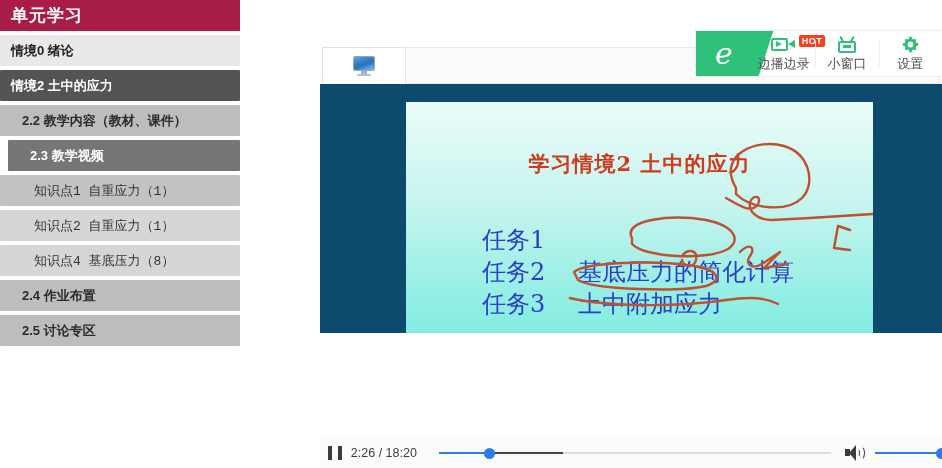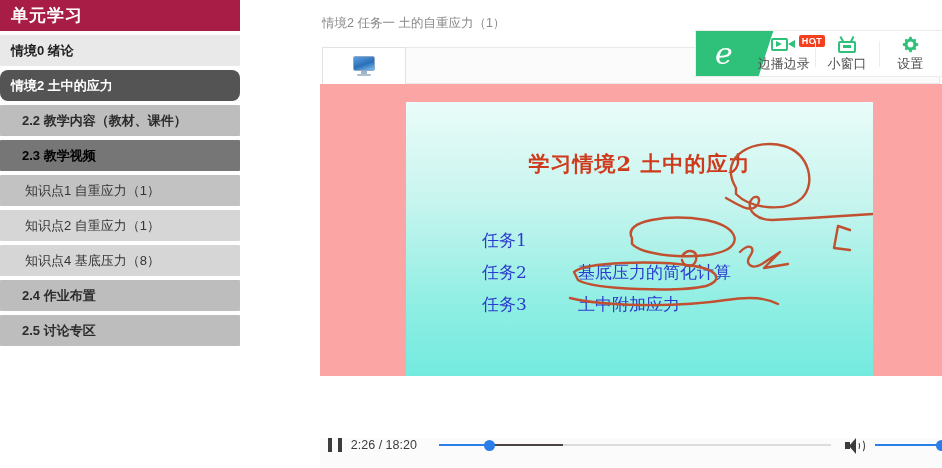--- a/index.html
+++ b/index.html
@@ -34,23 +34,23 @@
     margin-bottom: 4px;
     display: flex; align-items: center;
     font-size: 13px;
     color: #333333;
     background: #e9e9e9;
     border-radius: 1px;
     white-space: nowrap;
   }
   .side-item.lvl0 { padding-left: 11px; font-weight: bold; color: #222; }
   .side-item.lvl1 { padding-left: 22px; font-weight: bold; background: #bdbdbd; color: #2b2b2b; }
-  .side-item.lvl2 { padding-left: 25px; font-weight: normal; background: #d6d6d6; color: #333; }
-  .side-item.active-dark { background: #545454; color: #ffffff; border-radius: 8px; }
-  .side-item.active-mid  { background: #767676; color: #000000; }
+  .side-item.lvl2 { padding-left: 34px; font-weight: normal; background: #d6d6d6; color: #333; font-family: Liberation Mono, monospace; }
+  .side-item.active-dark { background: #545454; color: #ffffff; }
+  .side-item.active-mid  { background: #767676; color: #ffffff; margin-left: 8px; }
   .side-item.lvl2.tinted { background: #c2c2c2; }
 
   
   #content {
     position: absolute; left: 320px; top: 0;
     width: 622px; height: 468px;
     background: #ffffff;
   }
   .breadcrumb {
     position: absolute; left: 2px; top: 15px;
@@ -88,55 +88,55 @@
     background: #9fb4c9;
   }
   .monitor-icon .base {
     position: absolute; left: 4px; top: 18px; width: 14px; height: 2px;
     background: #aebfd0; border-radius: 1px;
   }
 
   
   #video {
     position: absolute; left: 320px; top: 84px;
-    width: 622px; height: 292px;
-    background: #fca5a5;
+    width: 622px; height: 249px;
+    background: #0c4a6e;
     overflow: hidden;
   }
   .slide {
     position: absolute; left: 86px; top: 18px;
     width: 467px; height: 318px;
     background: linear-gradient(to bottom, #eafcf9 0%, #c9f5ef 30%, #8deee3 65%, #63e8dd 100%);
     overflow: hidden;
   }
   .slide-title {
     position: absolute; top: 48px; left: 0; right: 0;
     text-align: center;
     color: #d03a1c;
     font-family: "DejaVu Serif", "Liberation Serif", serif;
     font-size: 21px; font-weight: bold;
     letter-spacing: 1px;
   }
   .task-list {
     position: absolute; left: 76px; top: 122px;
     color: #2b3ccc;
     font-family: "DejaVu Serif", "Liberation Serif", serif;
-    font-size: 17px;
+    font-size: 24px;
     line-height: 32px;
   }
   .task-row { display: flex; }
   .task-no { width: 96px; }
   .annot { position: absolute; left: 0; top: 0; width: 467px; height: 318px; pointer-events: none; }
 
   
   #playerbar {
     position: absolute; left: 320px; top: 438px;
     width: 622px; height: 30px;
     background: #fbfbfb;
-    display: flex; align-items: flex-start;
+    display: flex; align-items: center;
   }
   .pause-btn {
     margin-left: 8px; width: 14px; height: 14px;
     display: flex; justify-content: space-between; align-items: center;
   }
   .pause-btn i { display: block; width: 4px; height: 14px; background: #3c3c3c; }
   .time-label {
     margin-left: 9px;
     font-size: 12.5px; color: #3c3c3c;
     white-space: nowrap;
@@ -329,21 +329,20 @@
         <div class="side-item lvl1">
           <span>2.4 作业布置</span>
         </div>
         <div class="side-item lvl1">
           <span>2.5 讨论专区</span>
         </div>
       </div>
   </div>
 
   <div id="content">
-    <div class="breadcrumb">情境2 任务一 土的自重应力（1）</div>
 
     <div class="tabstrip">
       <div class="tab">
         <span class="monitor-icon">
           <span class="screen"></span>
             <span class="stand"></span>
             <span class="base"></span>
         </span>
       </div>
       <div class="tab-rest"></div>

